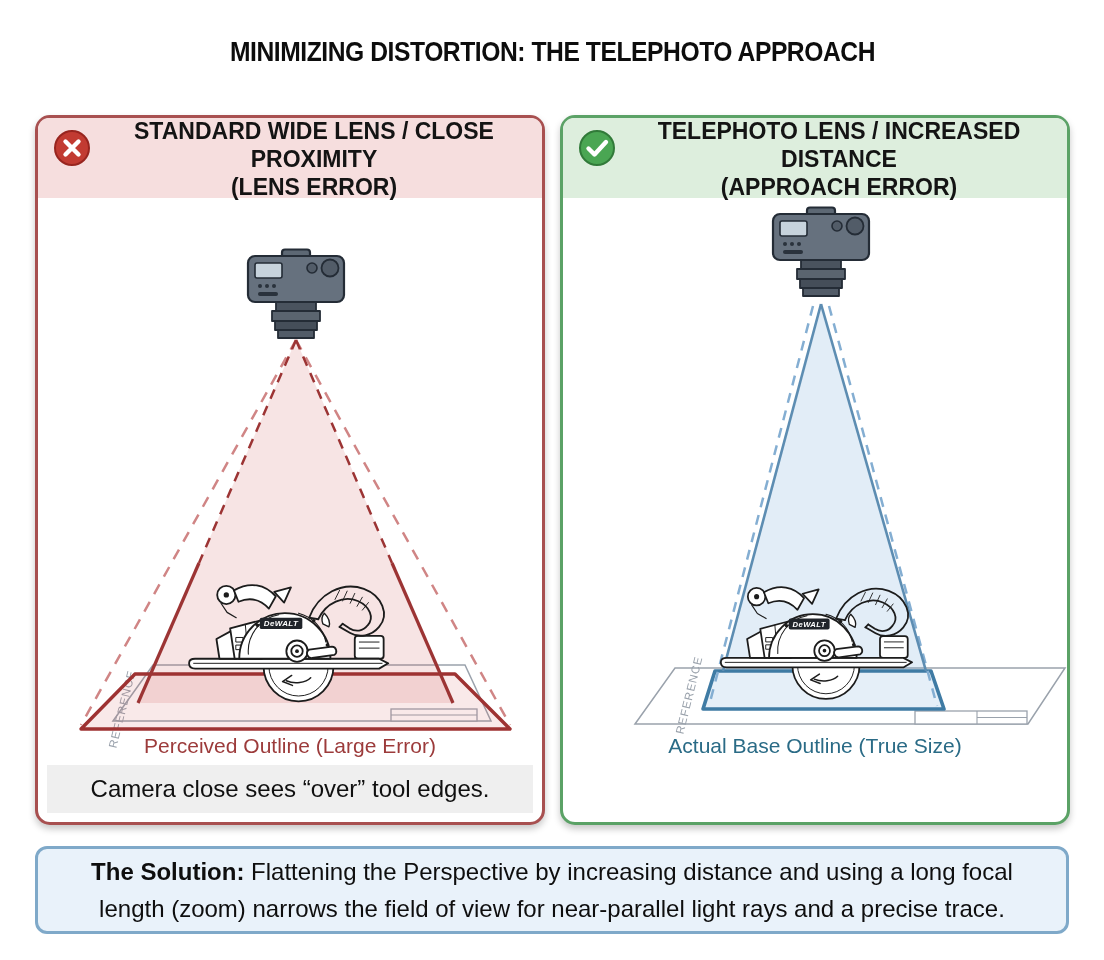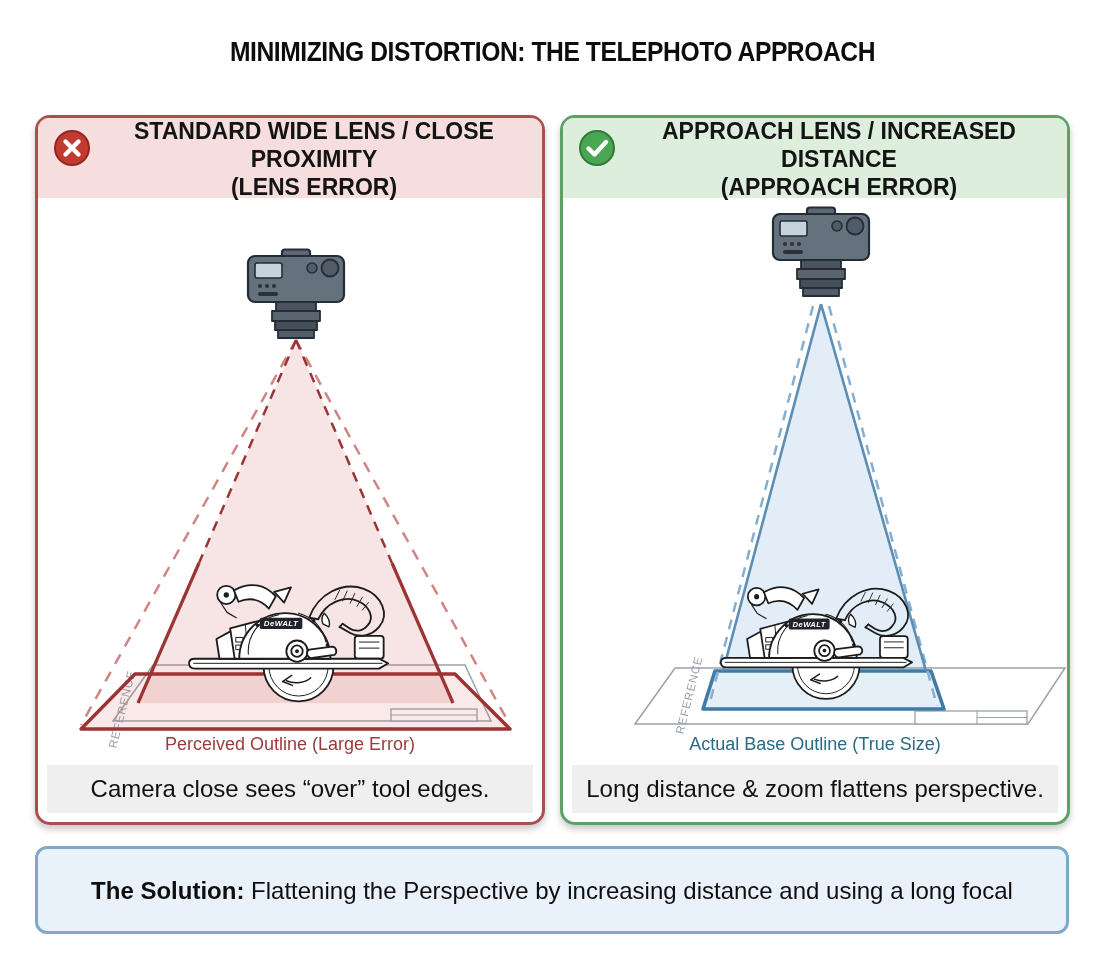--- a/index.html
+++ b/index.html
@@ -19,21 +19,21 @@
     display:flex;flex-direction:column;justify-content:center;text-align:center;
     font-weight:bold;font-size:23px;line-height:28px;color:#141414;
     padding:2px 12px 0 60px;box-sizing:border-box;}
   .panel.left .panel-header{background:#f6dede;}
   .panel.right .panel-header{background:#ddeedd;}
   .badge{position:absolute;left:15px;top:11px;width:38px;height:38px;}
 
   .scene{position:absolute;left:0;top:0;width:504px;height:704px;z-index:1;}
 
   .caption{position:absolute;z-index:2;left:0;right:0;top:616px;text-align:center;
-    font-size:18px;white-space:nowrap;}
+    font-size:21px;white-space:nowrap;}
   .panel.left .caption{color:#9c3b3b;}
   .panel.right .caption{color:#2a6b86;}
 
   .footer-bar{position:absolute;z-index:2;left:9px;right:9px;bottom:9px;height:48px;
     background:#efefef;border-radius:0;display:flex;align-items:center;justify-content:center;
     font-size:24px;color:#101010;white-space:nowrap;}
 
   .solution-box{position:absolute;left:35px;top:846px;width:1034px;height:88px;
     background:#e9f2fa;border:3px solid #7fa9c9;border-radius:12px;box-sizing:border-box;
     display:flex;flex-direction:column;align-items:center;justify-content:center;
@@ -191,25 +191,25 @@
       </g>
       <use href="#saw-art" xlink:href="#saw-art" transform="translate(152,448) scale(0.73)"></use>
       <use href="#cam-art" xlink:href="#cam-art" transform="translate(208,88)"></use>
     </svg>
 
     <div class="panel-header">
       <svg class="badge" viewBox="0 0 38 38">
         <circle cx="19" cy="19" r="17" fill="#4aa653" stroke="#317a39" stroke-width="2"></circle>
         <path d="M10.5,19.5 L16.5,25.5 L28,13" stroke="#ffffff" stroke-width="4.4" fill="none" stroke-linecap="round" stroke-linejoin="round"></path>
       </svg>
-      <div>APPROACH LENS / INCREASED DISTANCE</div>
+      <div>TELEPHOTO LENS / INCREASED DISTANCE</div>
       <div>(APPROACH ERROR)</div>
     </div>
 
     <div class="caption">Actual Base Outline (True Size)</div>
-    <div class="footer-bar">Long distance &amp; zoom flattens perspective.</div>
   </div>
 
   <div class="solution-box">
     <div><b>The Solution:</b>&nbsp;<span>Flattening the Perspective by increasing distance and using a long focal</span></div>
+    <div>length (zoom) narrows the field of view for near-parallel light rays and a precise trace.</div>
   </div>
 
 </div>
 
 </body></html>

